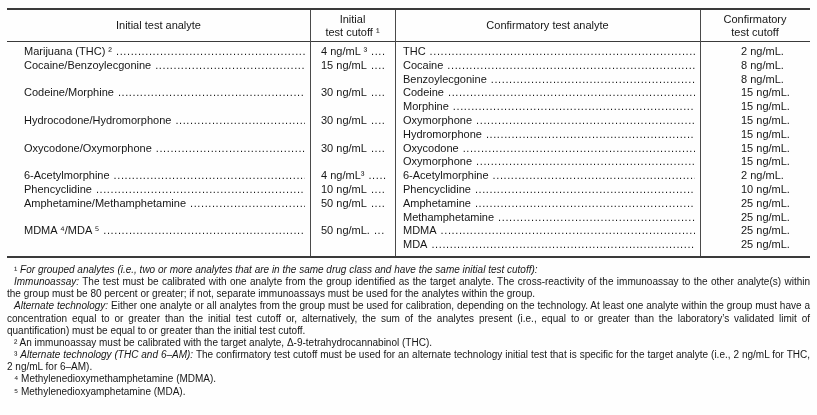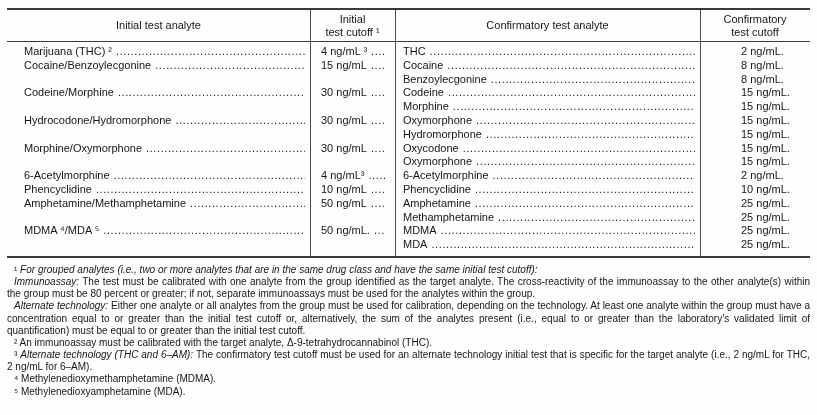--- a/index.html
+++ b/index.html
@@ -229,21 +229,21 @@
         <span class="txt">Hydromorphone</span>
         <span class="lead"></span>
       </div>
       <div class="td c4">
         <span class="txt">15 ng/mL.</span>
       </div>
     </div>
 
     <div class="tr">
       <div class="td c1">
-        <span class="txt">Morphine/Oxymorphone</span>
+        <span class="txt">Oxycodone/Oxymorphone</span>
         <span class="lead"></span>
       </div>
       <div class="td c2">
         <span class="txt">30 ng/mL</span>
         <span class="lead"></span>
       </div>
       <div class="td c3">
         <span class="txt">Oxycodone</span>
         <span class="lead"></span>
       </div>

